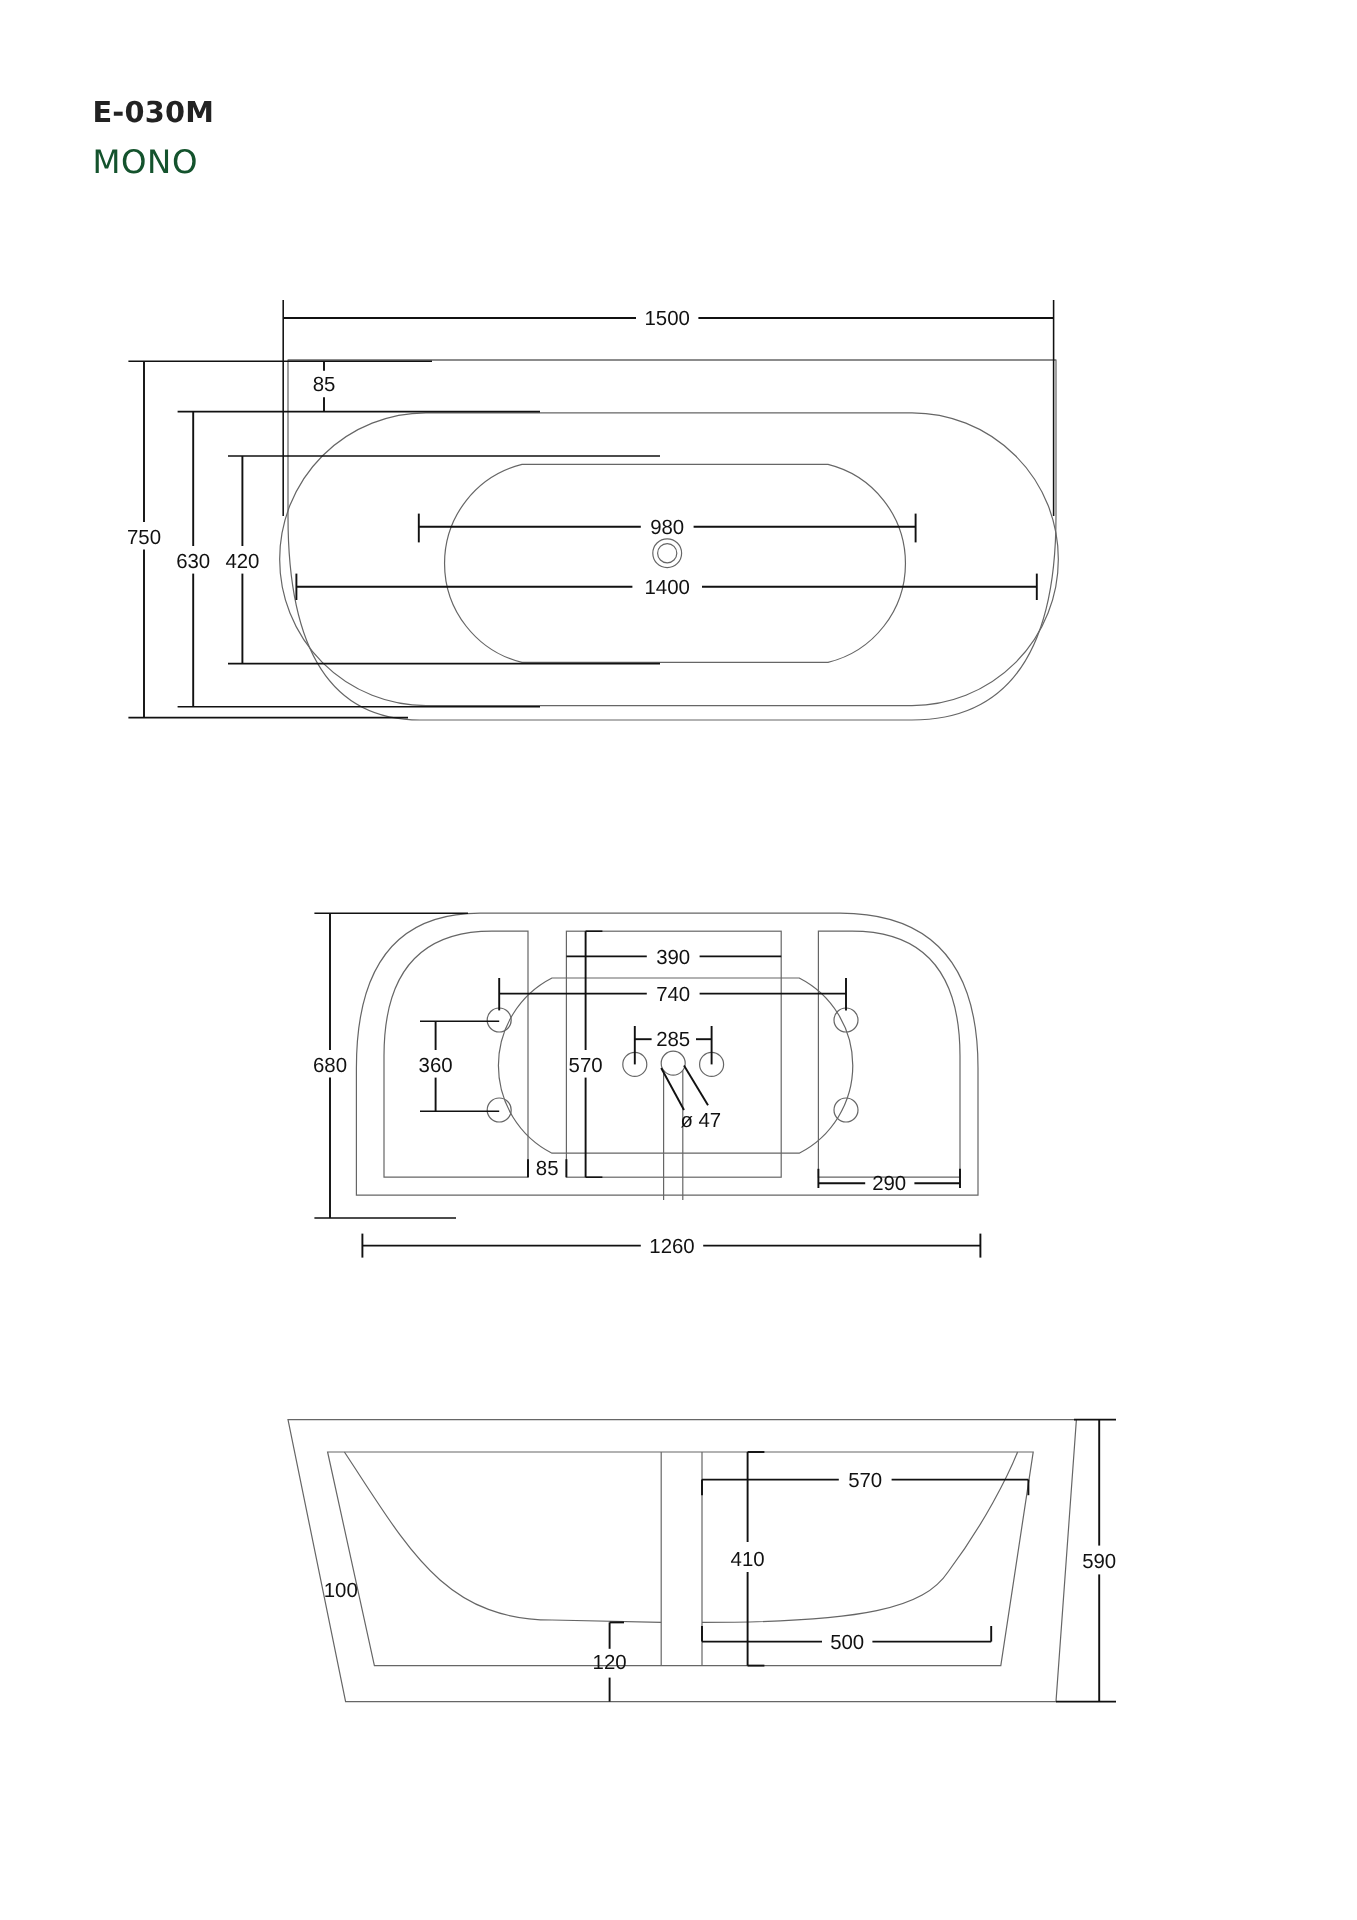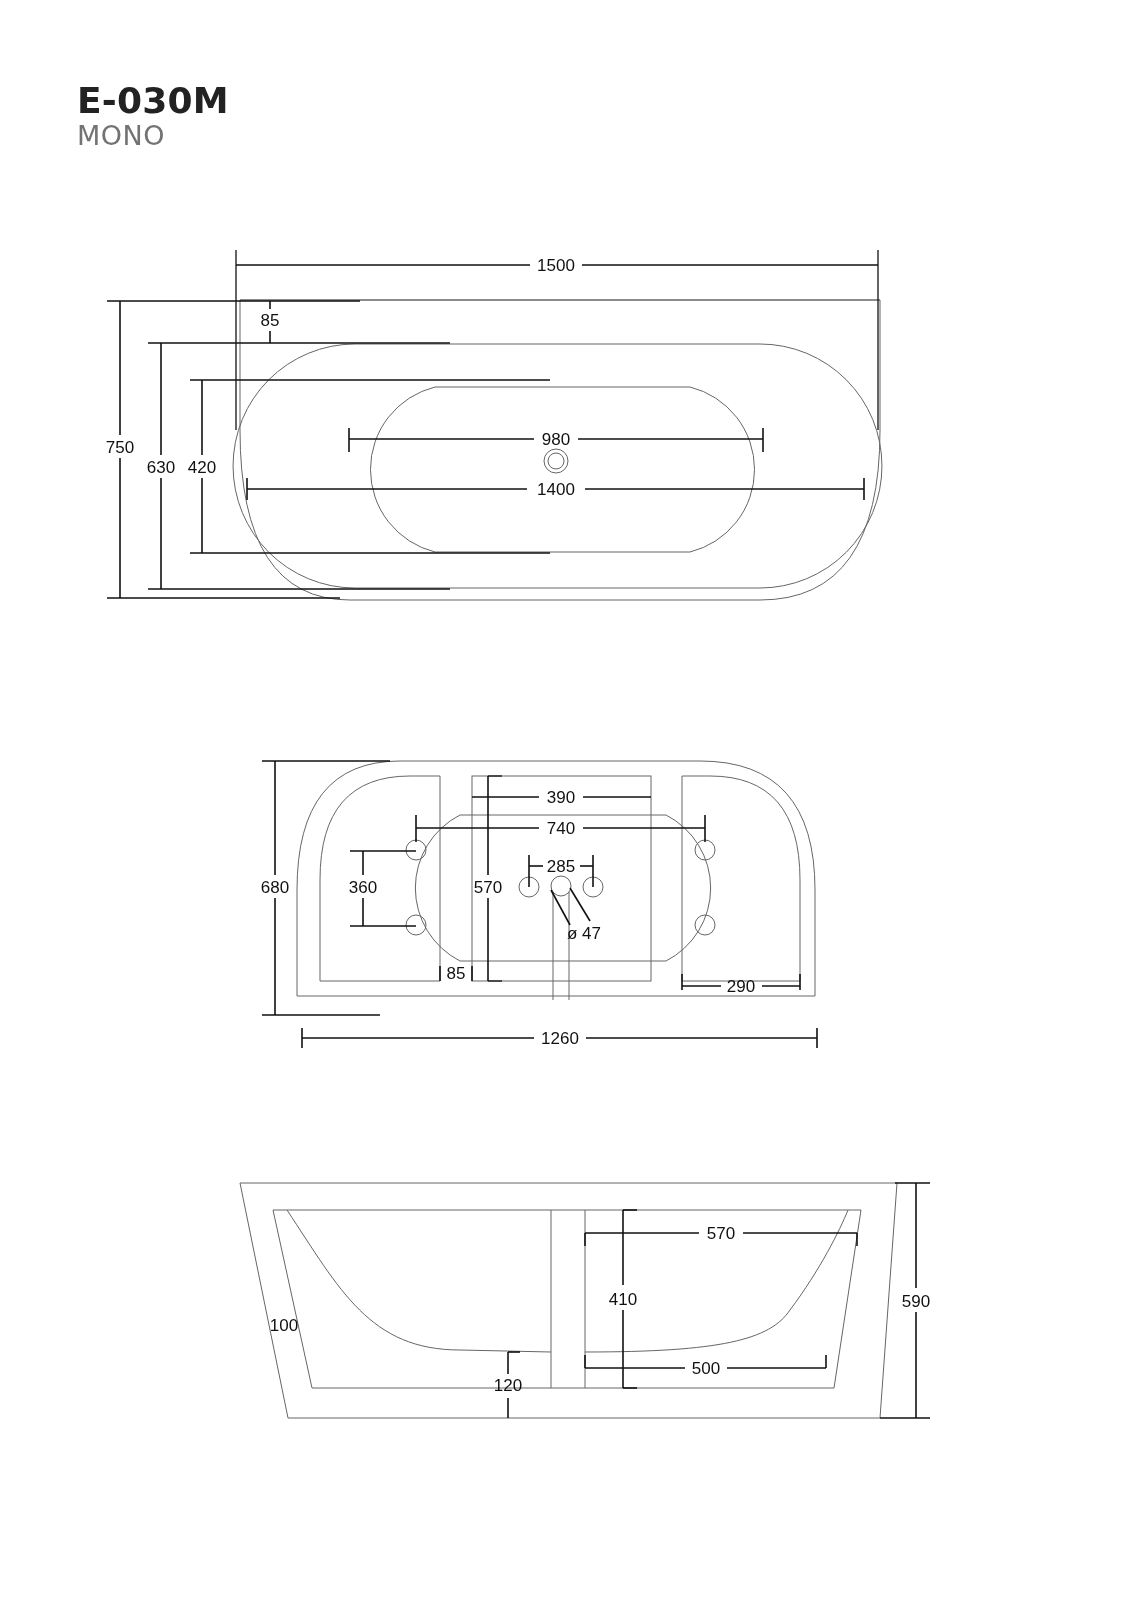--- a/index.html
+++ b/index.html
@@ -1,18 +1,18 @@
 <!DOCTYPE html>
 <html><head>
 <meta charset="utf-8">
 <style>
   html, body { margin: 0; padding: 0; background: #ffffff; }
   body { width: 1131px; height: 1600px; position: relative; overflow: hidden; font-family: "DejaVu Sans", sans-serif; }
-  .title { position: absolute; left: 77px; top: 80px; font-size: 36px; font-weight: bold; color: #222; letter-spacing: 0.2px; }
-  .subtitle { position: absolute; left: 77px; top: 120px; font-size: 27px; color: #737373; letter-spacing: 0.5px; }
+  .title { position: absolute; left: 77px; top: 80px; font-size: 24px; font-weight: bold; color: #222; letter-spacing: 0.2px; }
+  .subtitle { position: absolute; left: 77px; top: 120px; font-size: 27px; color: #14532d; letter-spacing: 0.5px; }
   svg { position: absolute; left: 0; top: 0; }
   .dim { stroke: #111; stroke-width: 1.6; fill: none; }
   .thin { stroke: #666; stroke-width: 1; fill: none; }
   .ext { stroke: #111; stroke-width: 1.3; fill: none; }
   text.lbl { font-family: "Liberation Sans", sans-serif; font-size: 17px; fill: #111; }
   .bg { fill: #ffffff; }
 </style>
 </head>
 <body>
 

